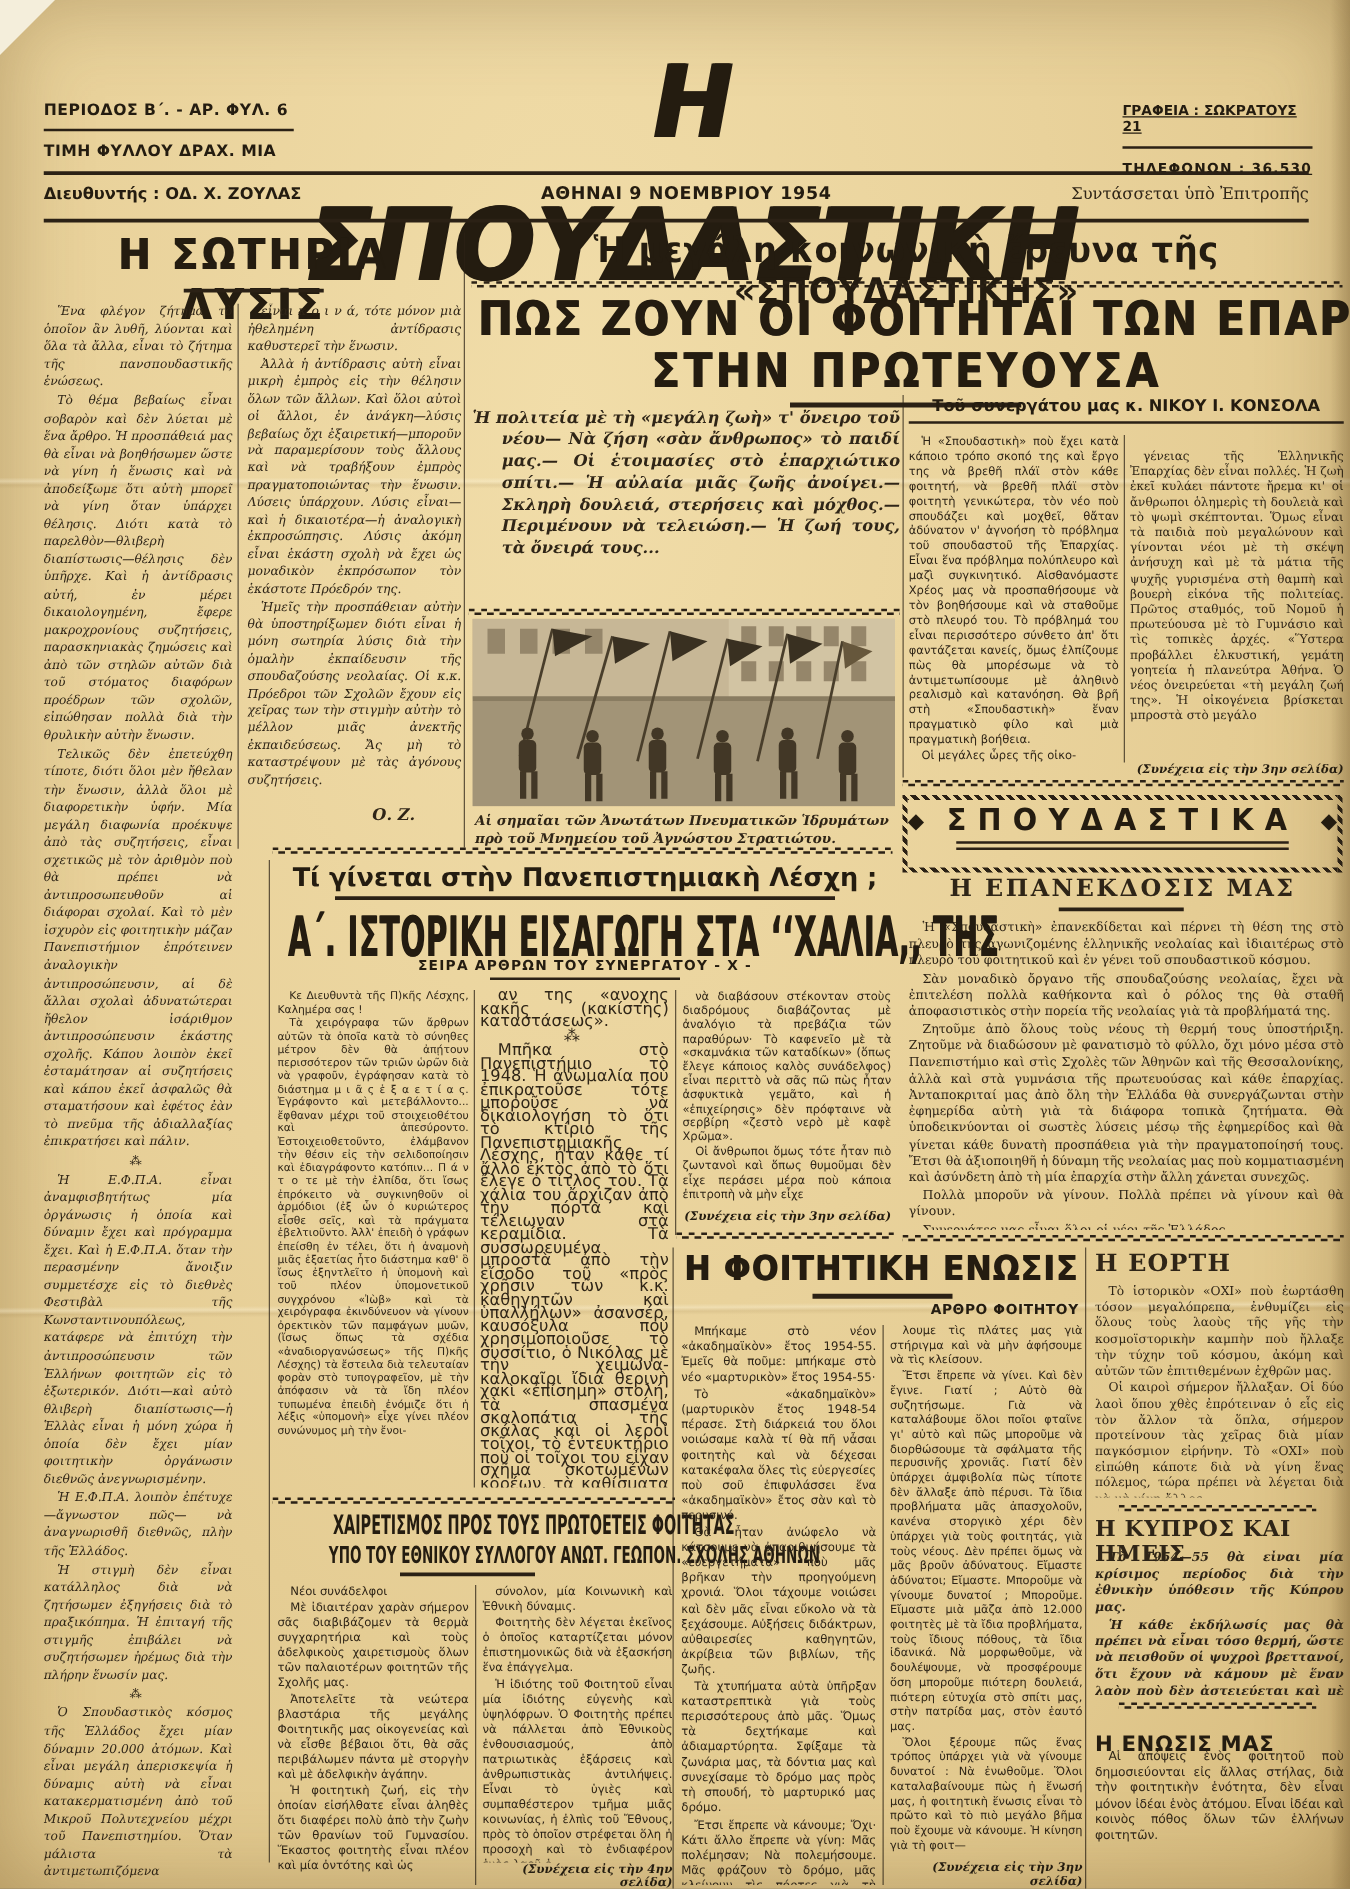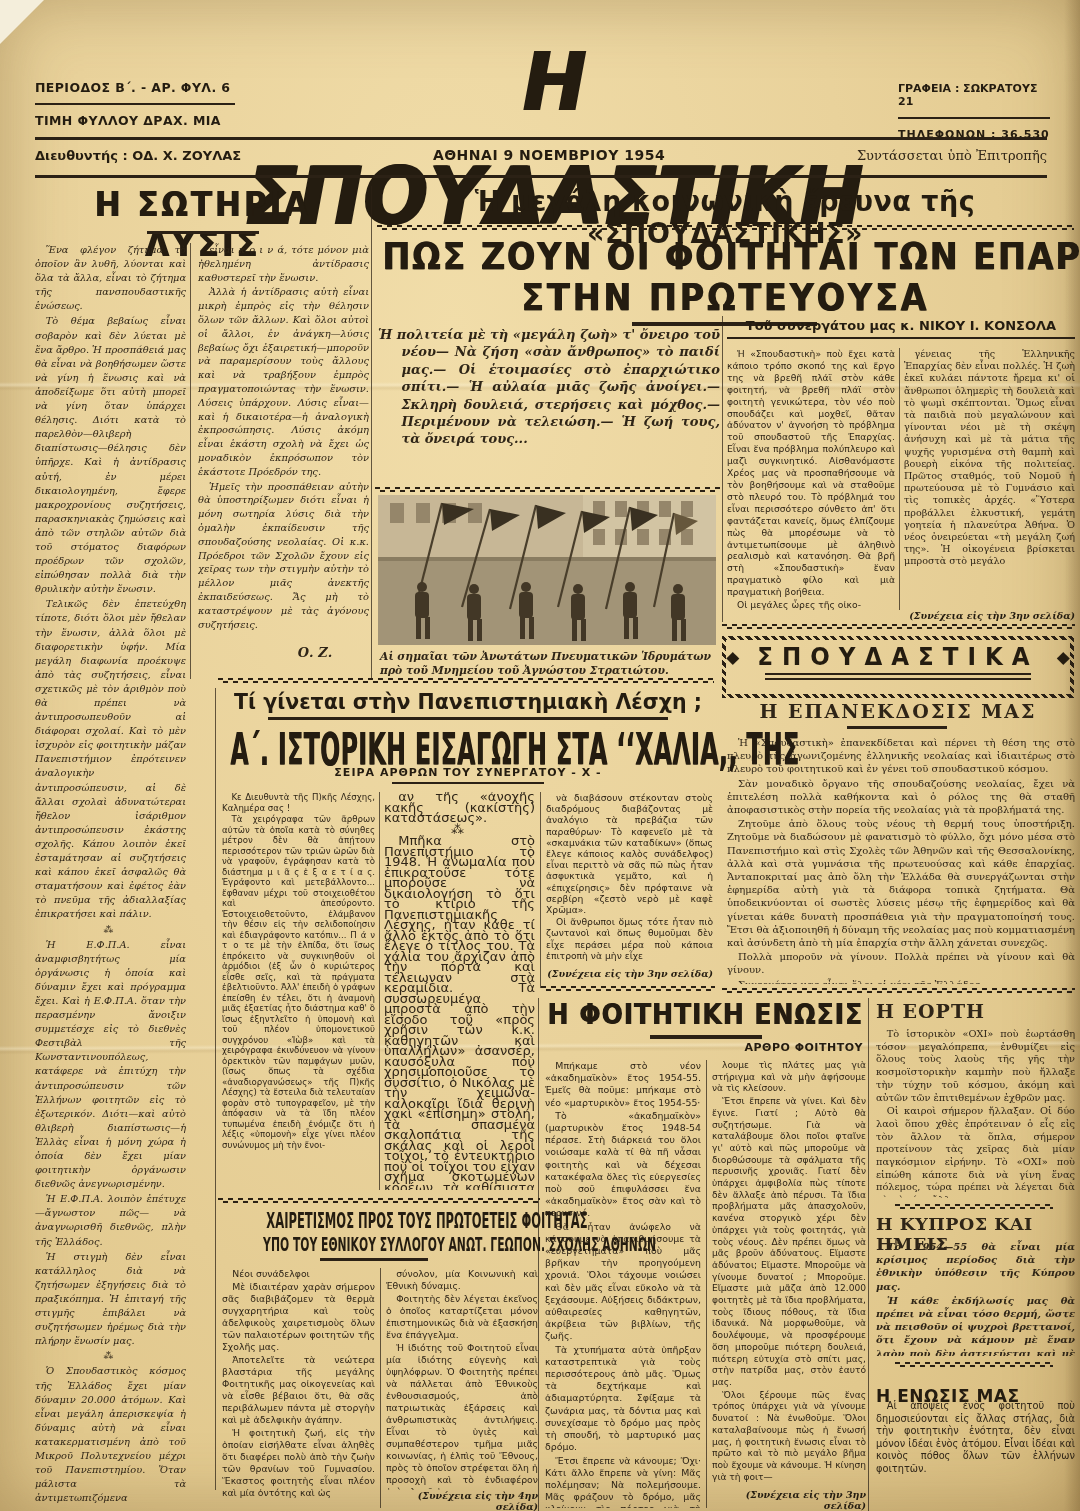--- a/index.html
+++ b/index.html
@@ -41,21 +41,21 @@
   <div class="crease" style="top:1043px;transform:rotate(-0.3deg);"></div>
   <div class="abs" style="right:0;top:0;width:16px;height:1511px;background:linear-gradient(to right,rgba(0,0,0,0),rgba(90,65,25,.28));"></div>
 
   <div class="abs hsans" style="left:35px;top:80px;width:200px;font-size:12.5px;letter-spacing:.4px;">
     <div style="border-bottom:2px solid #2b2115;padding-bottom:8px;margin-bottom:8px;">ΠΕΡΙΟΔΟΣ Β΄. - ΑΡ. ΦΥΛ. 6</div>
     <div>ΤΙΜΗ ΦΥΛΛΟΥ ΔΡΑΧ. ΜΙΑ</div>
   </div>
 
   <div class="abs hsans" style="left:235px;top:28px;width:640px;height:108px;line-height:108px;text-align:center;font-size:76px;font-style:italic;letter-spacing:1px;transform:scaleY(1.06);text-shadow:1.5px 0 0 #241c10,-1px 0 0 #241c10;">Η ΣΠΟΥΔΑΣΤΙΚΗ</div>
 
-  <div class="abs hsans" style="left:898px;top:82px;width:152px;font-size:11px;">
+  <div class="abs hsans" style="left:898px;top:82px;width:152px;font-size:11px;text-decoration:underline;">
     <div style="border-bottom:2px solid #2b2115;padding-bottom:9px;margin-bottom:9px;">ΓΡΑΦΕΙΑ : ΣΩΚΡΑΤΟΥΣ 21</div>
     <div style="letter-spacing:1px;">ΤΗΛΕΦΩΝΩΝ :  36.530</div>
   </div>
 
   <div class="rule" style="left:35px;top:137px;width:1012px;height:3px;"></div>
 
   <div class="abs" style="left:35px;top:147px;width:1012px;height:22px;display:flex;justify-content:space-between;align-items:baseline;">
     <span class="hsans" style="font-size:13px;">Διευθυντής :  ΟΔ. Χ. ΖΟΥΛΑΣ</span>
     <span class="hsans" style="font-size:14px;letter-spacing:.5px;">ΑΘΗΝΑΙ 9 ΝΟΕΜΒΡΙΟΥ 1954</span>
     <span class="serif" style="font-weight:normal;font-size:13px;">Συντάσσεται ὑπὸ Ἐπιτροπῆς</span>
@@ -167,21 +167,21 @@
 
   <div class="vrule" style="left:722px;top:316px;height:306px;"></div>
 
   <div class="abs hsans" style="left:727px;top:318px;width:348px;text-align:center;font-size:13px;border-bottom:2.5px solid #2b2115;padding-bottom:4px;">Τοῦ συνεργάτου μας  κ.  ΝΙΚΟΥ  Ι.  ΚΟΝΣΟΛΑ</div>
 
   <div class="col sans" style="left:727px;top:348px;width:168px;height:262px;font-size:9.2px;line-height:11.9px;">
       <p>Ἡ «Σπουδαστικὴ» ποὺ ἔχει κατὰ κάποιο τρόπο σκοπό της καὶ ἔργο της νὰ βρεθῆ πλάϊ στὸν κάθε φοιτητή, νὰ βρεθῆ πλάϊ στὸν φοιτητὴ γενικώτερα, τὸν νέο ποὺ σπουδάζει καὶ μοχθεῖ, θἄταν ἀδύνατον ν' ἀγνοήση τὸ πρόβλημα τοῦ σπουδαστοῦ τῆς Ἐπαρχίας. Εἶναι ἕνα πρόβλημα πολύπλευρο καὶ μαζὶ συγκινητικό. Αἰσθανόμαστε Χρέος μας νὰ προσπαθήσουμε νὰ τὸν βοηθήσουμε καὶ νὰ σταθοῦμε στὸ πλευρό του. Τὸ πρόβλημά του εἶναι περισσότερο σύνθετο ἀπ' ὅτι φαντάζεται κανείς, ὅμως ἐλπίζουμε πὼς θὰ μπορέσωμε νὰ τὸ ἀντιμετωπίσουμε μὲ ἀληθινὸ ρεαλισμὸ καὶ κατανόηση. Θὰ βρῆ στὴ «Σπουδαστικὴ» ἕναν πραγματικὸ φίλο καὶ μιὰ πραγματικὴ βοήθεια.</p>
       <p>Οἱ μεγάλες ὧρες τῆς οἰκο-</p>
     </div>
   <div class="vrule" style="left:899px;top:348px;height:262px;"></div>
-  <div class="col serif" style="left:904px;top:348px;width:171px;height:260px;font-size:9.6px;line-height:12.2px;">
+  <div class="col serif" style="left:904px;top:360px;width:171px;height:260px;font-size:9.6px;line-height:12.2px;">
       <p>γένειας τῆς Ἑλληνικῆς Ἐπαρχίας δὲν εἶναι πολλές. Ἡ ζωὴ ἐκεῖ κυλάει πάντοτε ἤρεμα κι' οἱ ἄνθρωποι ὁλημερὶς τὴ δουλειὰ καὶ τὸ ψωμὶ σκέπτονται. Ὅμως εἶναι τὰ παιδιὰ ποὺ μεγαλώνουν καὶ γίνονται νέοι μὲ τὴ σκέψη ἀνήσυχη καὶ μὲ τὰ μάτια τῆς ψυχῆς γυρισμένα στὴ θαμπὴ καὶ βουερὴ εἰκόνα τῆς πολιτείας. Πρῶτος σταθμός, τοῦ Νομοῦ ἡ πρωτεύουσα μὲ τὸ Γυμνάσιο καὶ τὶς τοπικὲς ἀρχές. «Ὕστερα προβάλλει ἑλκυστική, γεμάτη γοητεία ἡ πλανεύτρα Ἀθήνα. Ὁ νέος ὀνειρεύεται «τὴ μεγάλη ζωή της». Ἡ οἰκογένεια βρίσκεται μπροστὰ στὸ μεγάλο</p>
     </div>
   <div class="cont" style="left:904px;top:610px;width:171px;">(Συνέχεια εἰς τὴν 3ην σελίδα)</div>
   <div class="wavy" style="left:722px;top:624px;width:353px;"></div>
 
   <div class="zigbox" style="left:722px;top:636px;width:344px;height:54px;">
     <div style="display:flex;justify-content:center;align-items:center;gap:18px;margin-top:4px;">
       <span class="hsans" style="font-size:17px;">◆</span>
       <span class="hsans" style="font-size:23px;letter-spacing:9px;transform:scaleY(1.05);">ΣΠΟΥΔΑΣΤΙΚΑ</span>
       <span class="hsans" style="font-size:17px;">◆</span>

